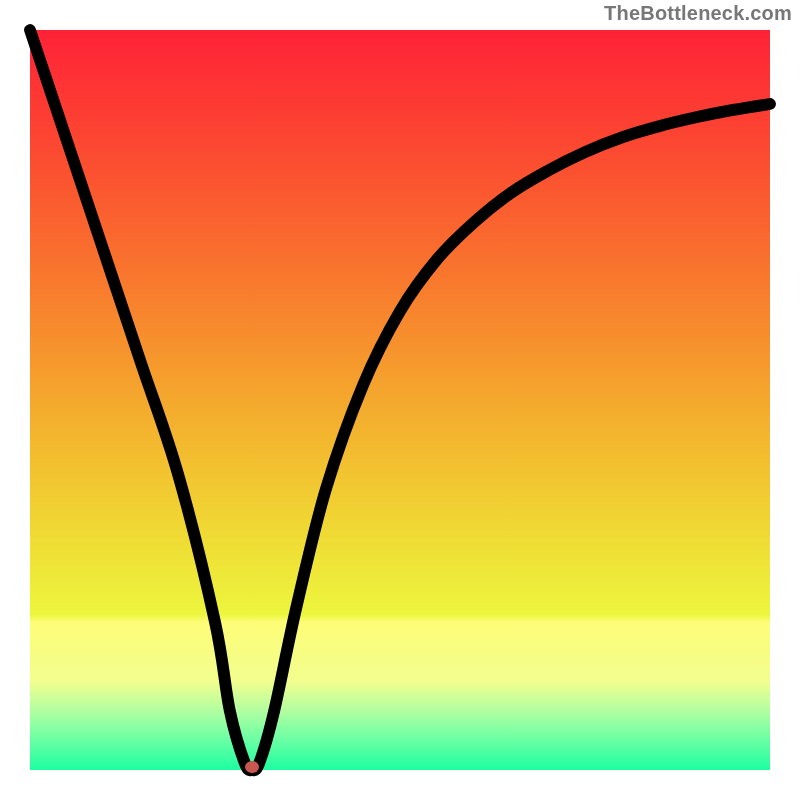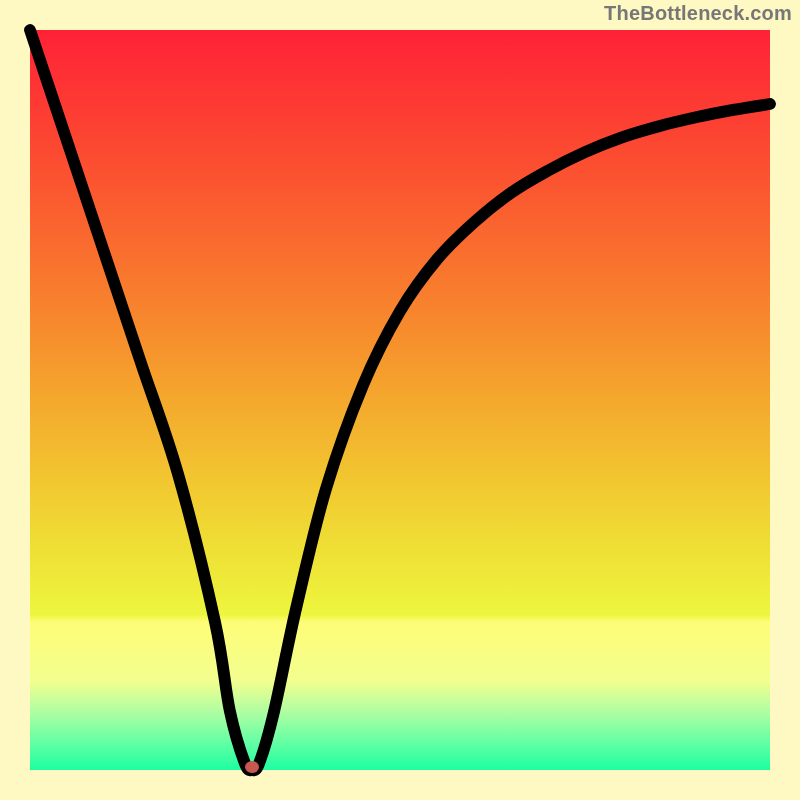--- a/index.html
+++ b/index.html
@@ -8,21 +8,21 @@
     width: 800px;
     height: 800px;
     background: #000;
     overflow: hidden;
     font-family: Arial, Helvetica, sans-serif;
   }
   .frame {
     position: absolute;
     width: 800px;
     height: 800px;
-    background: #fef9c3;
+    background: #ffffff;
   }
   .watermark {
     position: absolute;
     top: 2px;
     right: 8px;
     color: #777;
     font-size: 20px;
     font-weight: 600;
     letter-spacing: 0.2px;
     z-index: 5;

